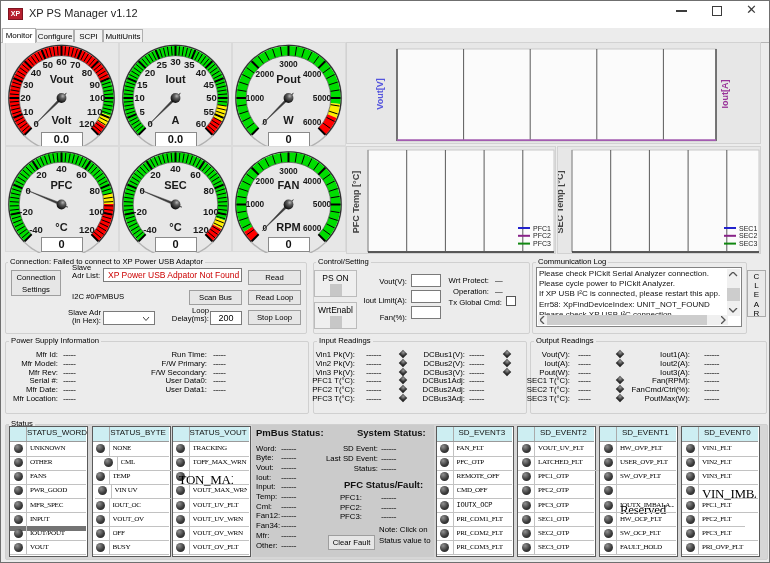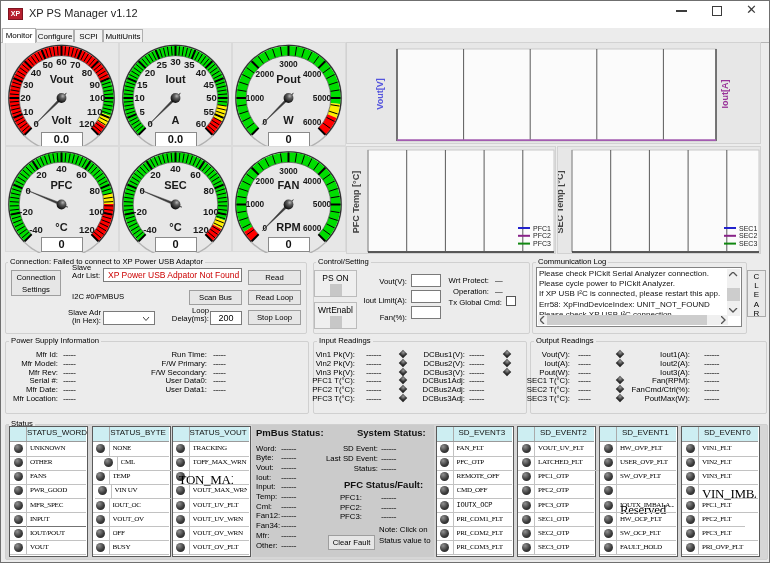--- a/index.html
+++ b/index.html
@@ -807,21 +807,21 @@
 <div class="abs" style="left:0;top:57.38px;width:76px;height:14.12px;border-bottom:1px solid #c2c2c2">
       <div class="led" style="left:3.5px;top:2.5px"></div>
       <div class="abs" style="left:16px;top:0;width:1px;height:14.12px;background:#c2c2c2"></div>
       <div class="abs" style="left:20px;top:2.5px;width:54px;overflow:hidden;font-family:'Liberation Serif',serif;font-size:7.1px;letter-spacing:-0.3px;color:#000;white-space:nowrap">PWR_GOOD</div>
     </div>
 <div class="abs" style="left:0;top:71.50px;width:76px;height:14.12px;border-bottom:1px solid #c2c2c2">
       <div class="led" style="left:3.5px;top:2.5px"></div>
       <div class="abs" style="left:16px;top:0;width:1px;height:14.12px;background:#c2c2c2"></div>
       <div class="abs" style="left:20px;top:2.5px;width:54px;overflow:hidden;font-family:'Liberation Serif',serif;font-size:7.1px;letter-spacing:-0.3px;color:#000;white-space:nowrap">MFR_SPEC</div>
     </div>
-<div class="abs" style="left:0;top:85.62px;width:76px;height:14.12px;border-bottom:1px solid #737373">
+<div class="abs" style="left:0;top:85.62px;width:76px;height:14.12px;border-bottom:5px solid #737373">
       <div class="led" style="left:3.5px;top:2.5px"></div>
       <div class="abs" style="left:16px;top:0;width:1px;height:14.12px;background:#c2c2c2"></div>
       <div class="abs" style="left:20px;top:2.5px;width:54px;overflow:hidden;font-family:'Liberation Serif',serif;font-size:7.1px;letter-spacing:-0.3px;color:#000;white-space:nowrap">INPUT</div>
     </div>
 <div class="abs" style="left:0;top:99.75px;width:76px;height:14.12px;border-bottom:1px solid #c2c2c2">
       <div class="led" style="left:3.5px;top:2.5px"></div>
       <div class="abs" style="left:16px;top:0;width:1px;height:14.12px;background:#c2c2c2"></div>
       <div class="abs" style="left:20px;top:2.5px;width:54px;overflow:hidden;font-family:'Liberation Serif',serif;font-size:7.1px;letter-spacing:-0.3px;color:#000;white-space:nowrap">IOUT/POUT</div>
     </div>
 <div class="abs" style="left:0;top:113.88px;width:76px;height:14.12px;border-bottom:1px solid #c2c2c2">

